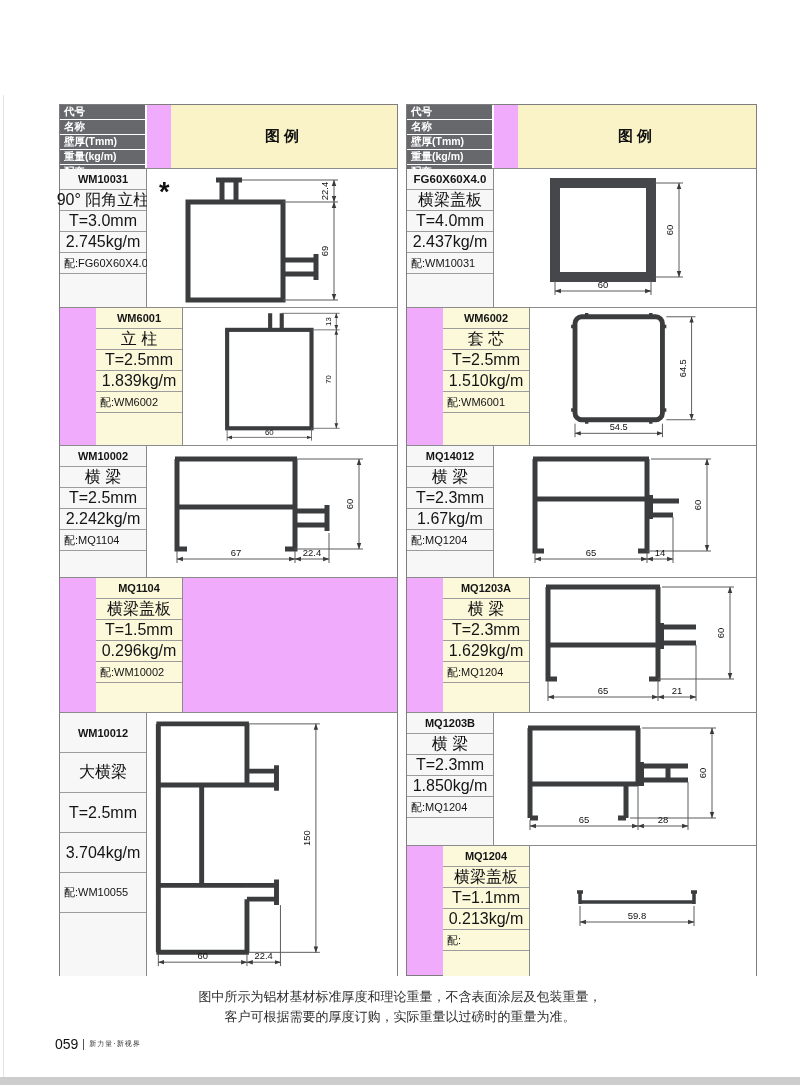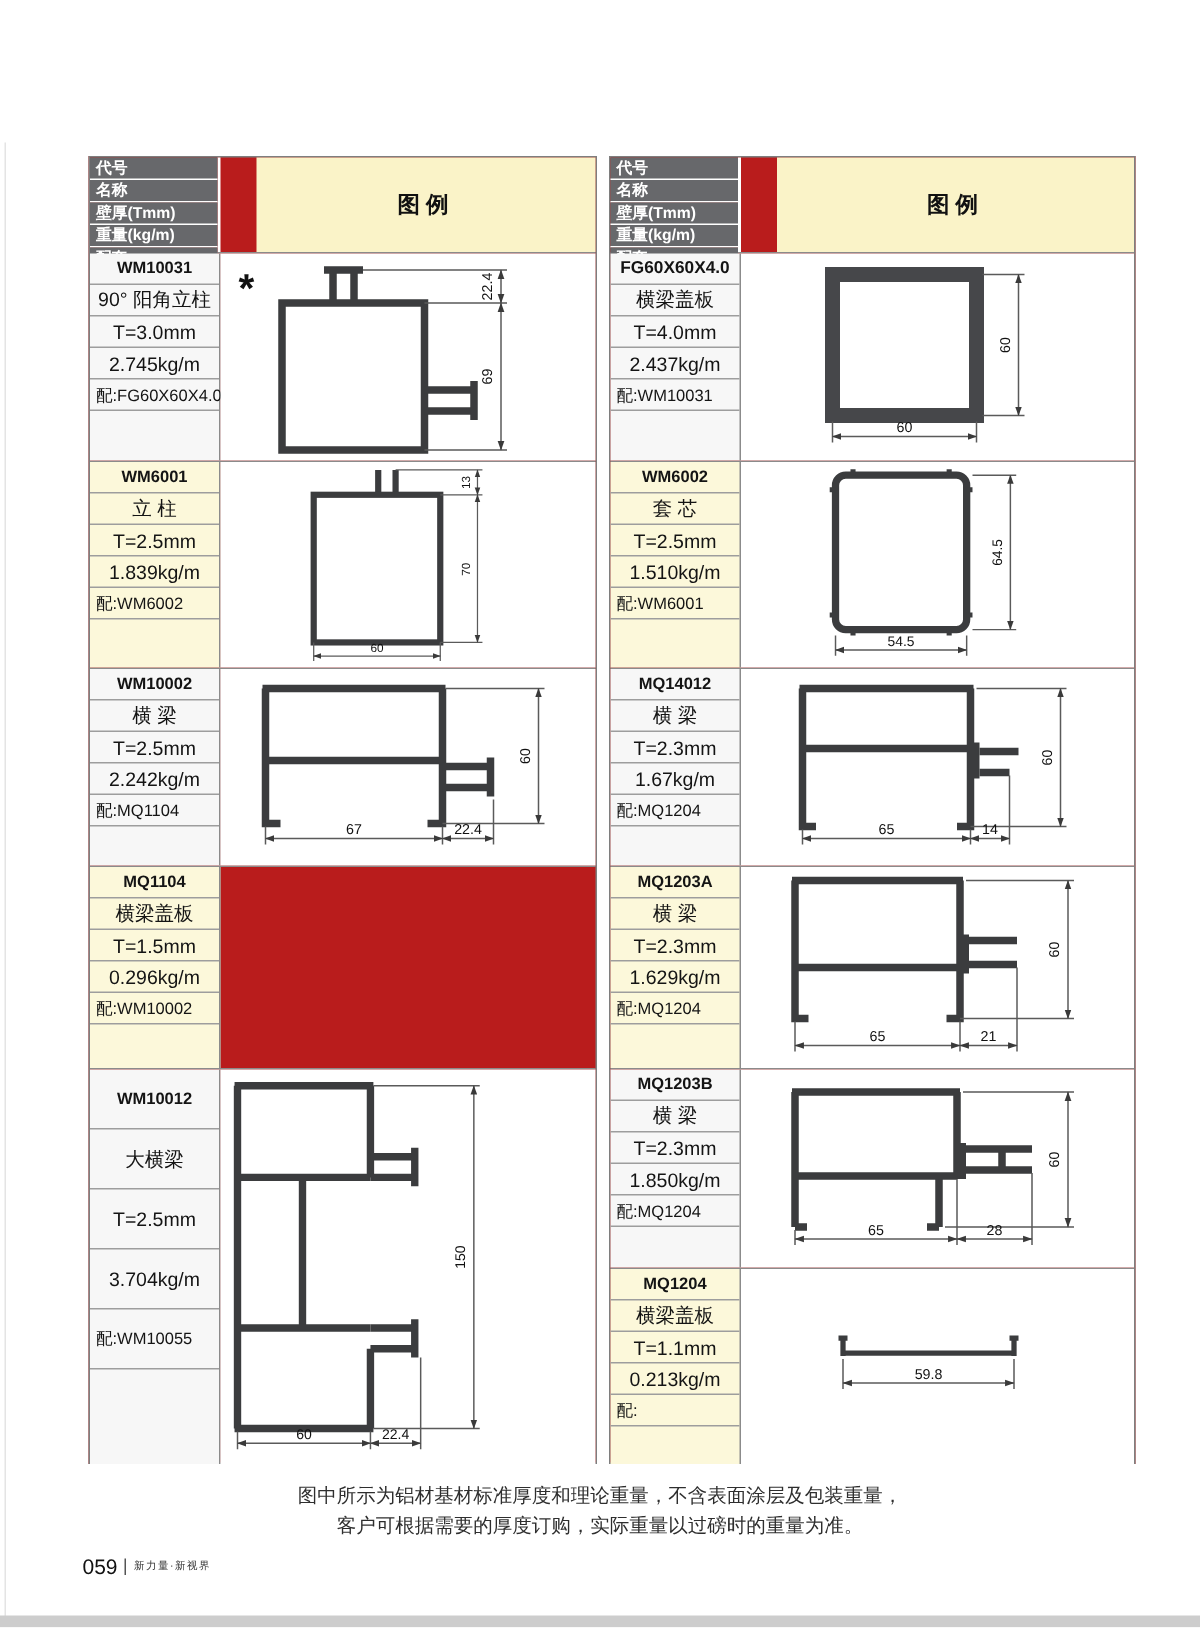--- a/index.html
+++ b/index.html
@@ -1,38 +1,38 @@
 <!DOCTYPE html>
 <html><head>
 <meta charset="utf-8">
 <style>
   html,body{margin:0;padding:0;background:#fff;}
   .page{position:relative;width:800px;height:1085px;background:#ffffff;overflow:hidden;
         font-family:"Liberation Sans",sans-serif;color:#1c1c1c;}
   .fold-line{position:absolute;left:3px;top:95px;width:1px;height:985px;background:#e4e4e4;}
   .bottom-bar{position:absolute;left:0;bottom:0;width:100%;height:8px;background:#cdcdcd;}
 
-  .cat-table{position:absolute;top:104px;border:1px solid #7e7e7e;box-sizing:border-box;background:#b91c1c;}
+  .cat-table{position:absolute;top:104px;border:1px solid #7e7e7e;box-sizing:border-box;background:#f0abfc;}
   .cat-left{left:59px;width:339px;height:872px;}
   .cat-right{left:406px;width:351px;height:872px;}
 
   .thead{display:flex;height:63px;}
   .label-col{width:87px;display:flex;flex-direction:column;border-right:2px solid #fff;box-sizing:border-box;}
   .hrow{flex:1;background:#67686b;color:#fff;font-size:10.5px;font-weight:bold;
         display:flex;align-items:center;padding-left:4px;border-bottom:1px solid #fff;box-sizing:border-box;}
   .hrow:last-child{border-bottom:none;}
   .legend-hd{flex:1;background:#faf3c8;display:flex;align-items:center;justify-content:center;
         font-size:15px;font-weight:bold;letter-spacing:4px;color:#111;margin-left:24px;}
 
   .row{display:flex;border-top:1px solid #8b8b8b;box-sizing:border-box;}
   .labels{width:87px;border-right:1px solid #8b8b8b;box-sizing:border-box;display:flex;
           flex-direction:column;background:#f7f7f7;}
-  .row.hl .labels{background:#fcf8da;}
+  .row.hl .labels{background:#fcf8da;margin-left:36px;}
   .cell{height:21px;box-sizing:border-box;border-bottom:1px solid #9d9d9d;display:flex;
-        align-items:center;justify-content:center;font-size:13px;color:#141414;white-space:nowrap;}
+        align-items:center;justify-content:center;font-size:16px;color:#141414;white-space:nowrap;}
   .cell.code{font-weight:bold;font-size:11px;}
   .cell.match{justify-content:flex-start;padding-left:4px;font-size:11px;}
   .row.tall .cell{height:40px;}
   .fig{flex:1;background:#fff;display:flex;align-items:center;justify-content:center;position:relative;}
   .asterisk{position:absolute;left:12px;top:10px;font-size:27px;font-weight:bold;color:#111;line-height:1;}
 
   .w{fill:none;stroke:#3b3c3e;stroke-width:5;}
   .w4{fill:none;stroke:#3b3c3e;stroke-width:3.5;}
   .w10{fill:none;stroke:#46474a;stroke-width:10;}
   .wf{fill:#3b3c3e;stroke:none;}

